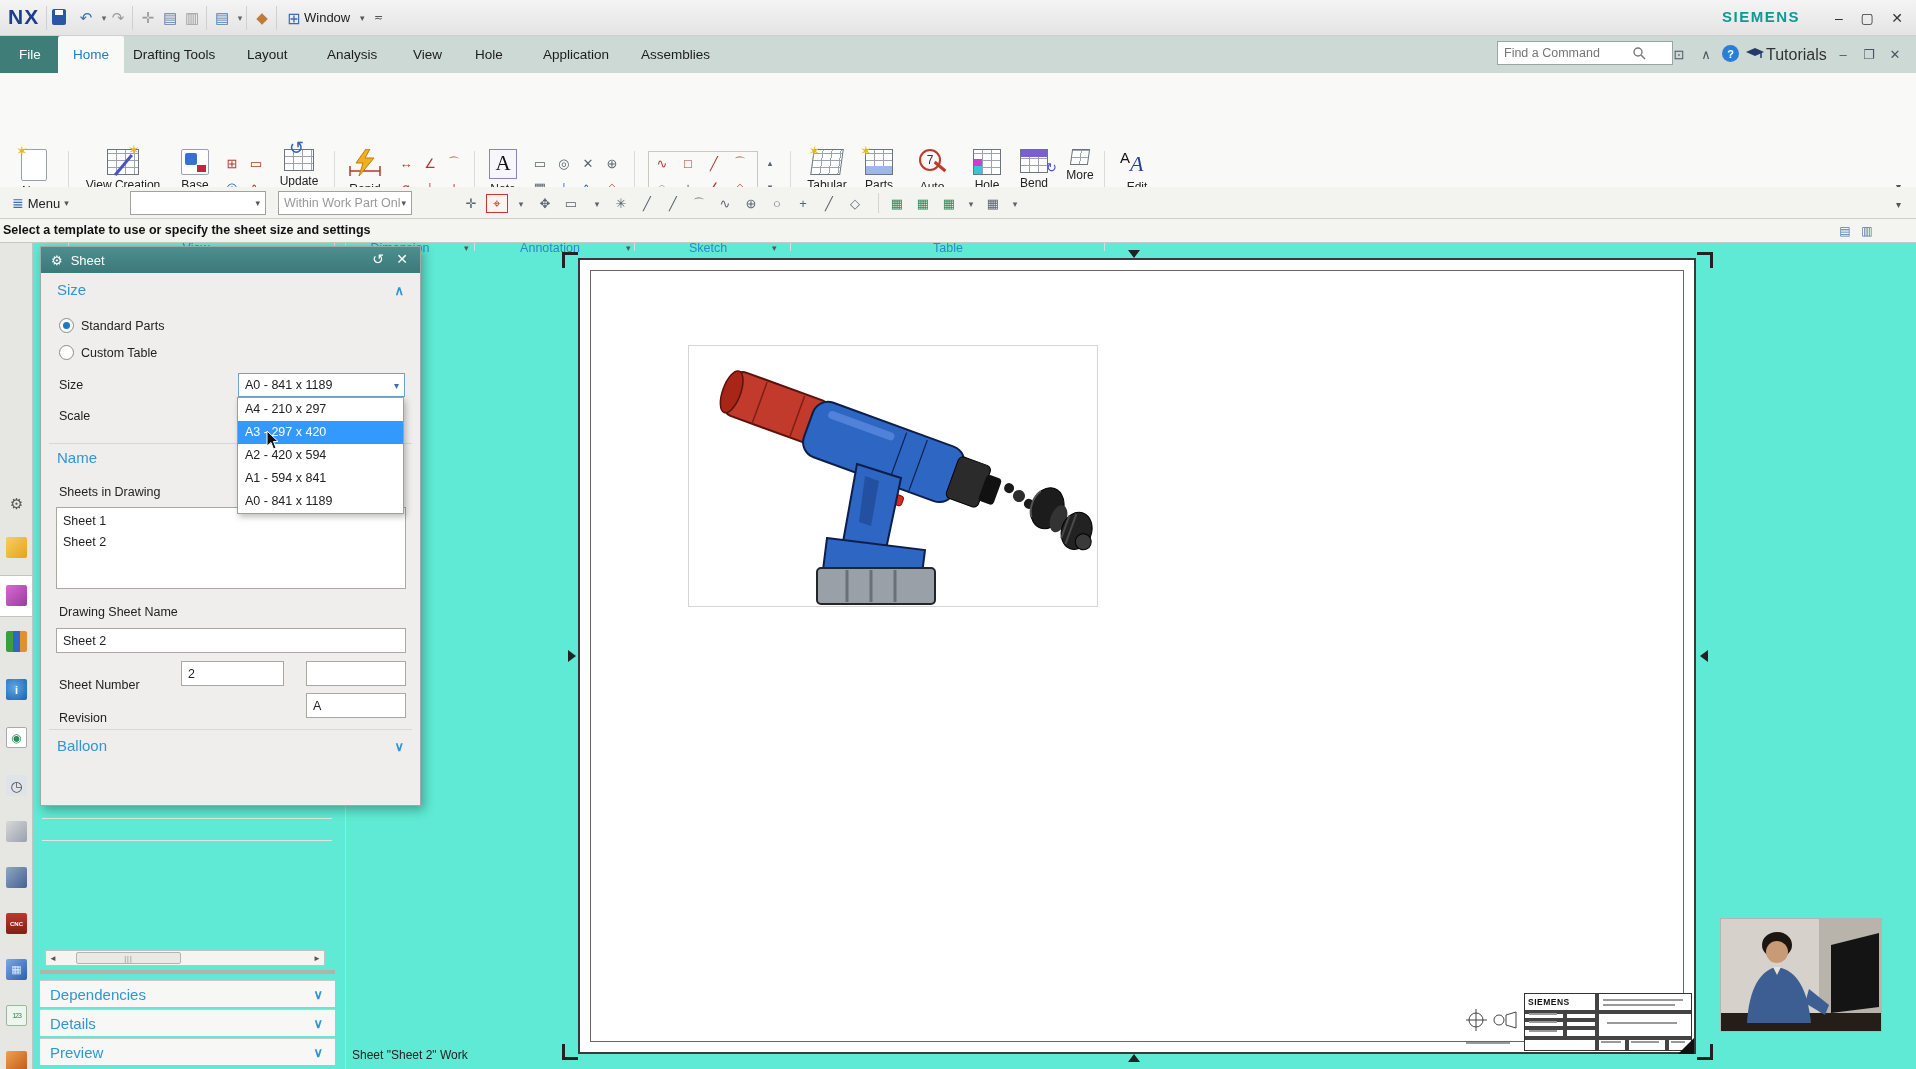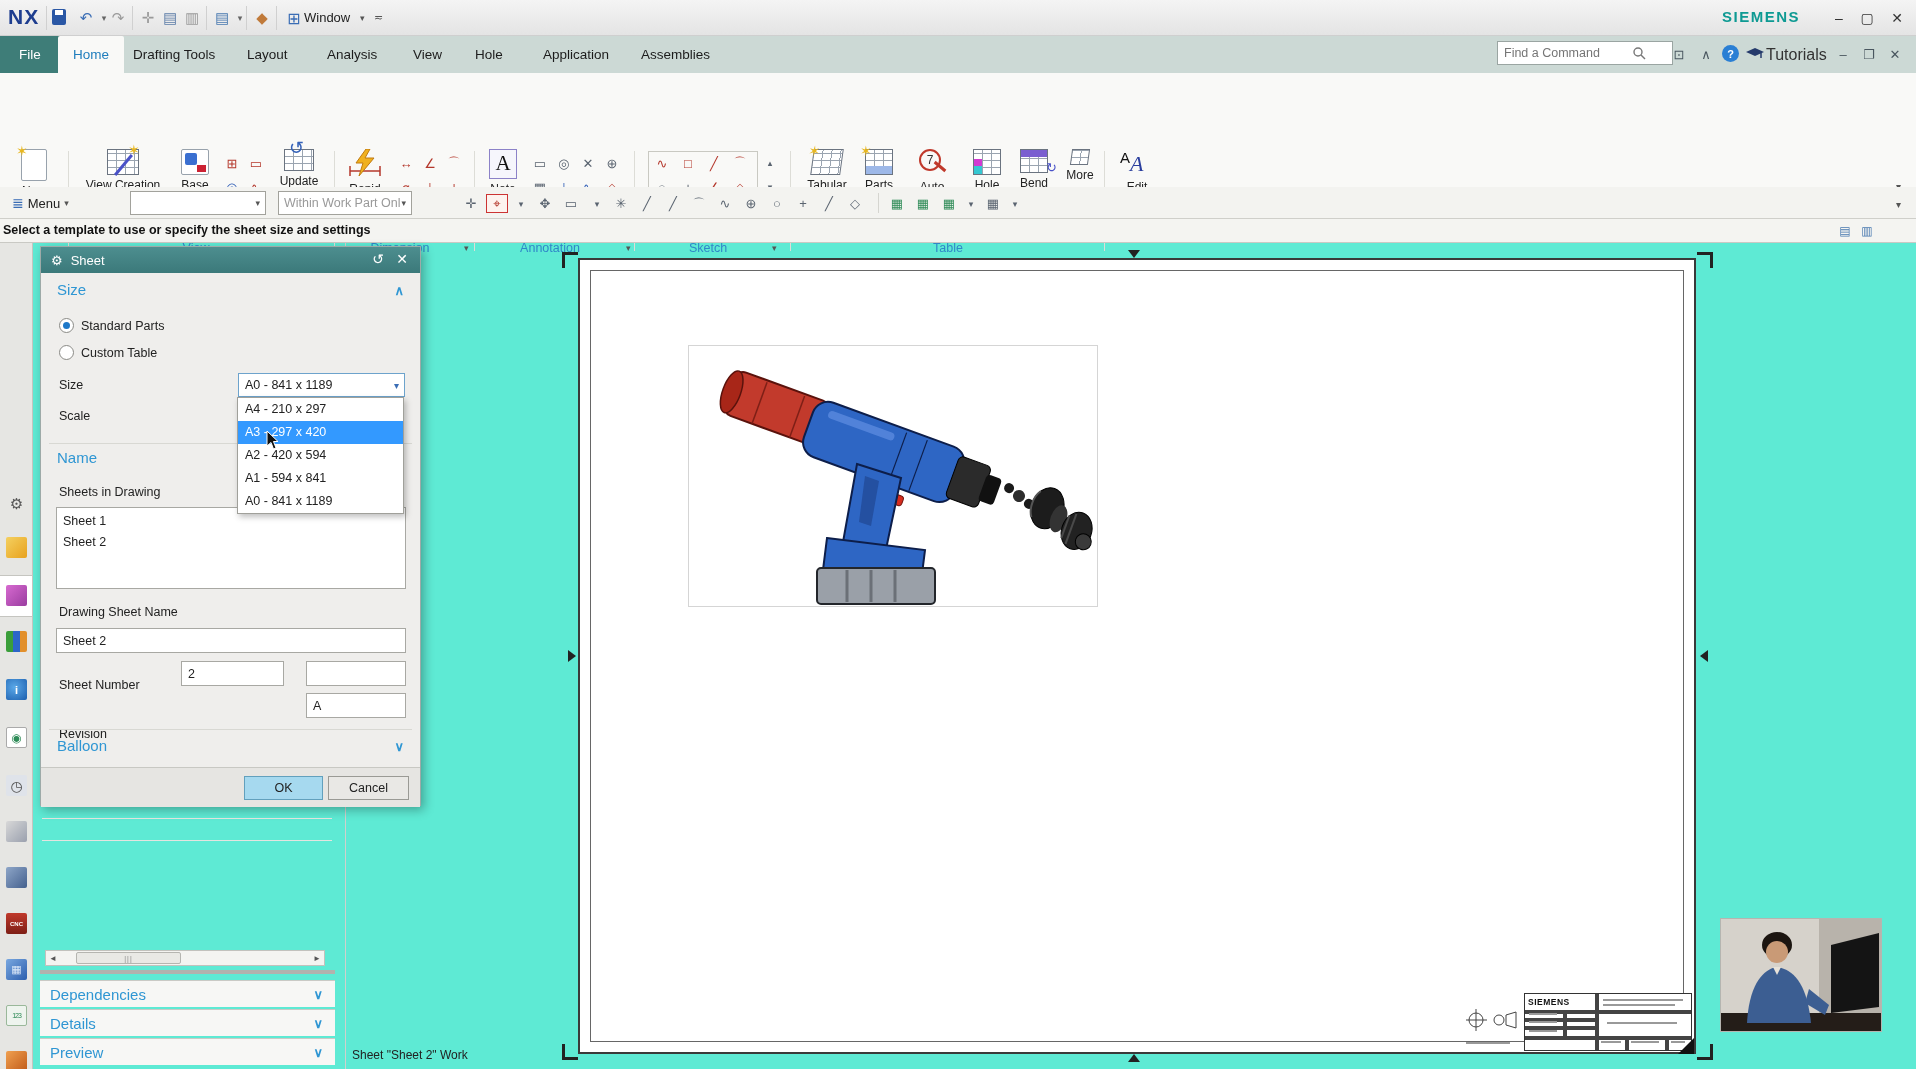--- a/index.html
+++ b/index.html
@@ -562,31 +562,27 @@
     </div>
     <div class="dlab" style="left:18px;top:358px">Drawing Sheet Name</div>
     <div class="dbox" style="left:15px;top:381px;width:350px;height:25px">
         <span>Sheet 2</span>
       </div>
     <div class="dlab" style="left:18px;top:431px">Sheet Number</div>
     <div class="dbox" style="left:140px;top:414px;width:103px;height:25px">
         <span>2</span>
       </div>
     <div class="dbox" style="left:265px;top:414px;width:100px;height:25px"></div>
-    <div class="dlab" style="left:18px;top:480px">Revision</div>
+    <div class="dlab" style="left:18px;top:464px">Revision</div>
     <div class="dbox" style="left:265px;top:446px;width:100px;height:25px">
         <span>A</span>
       </div>
     <div class="dsep" style="top:482px"></div>
     <div class="dsec" style="left:16px;top:490px">Balloon</div>
     <span class="dchev" style="top:492px">∨</span>
-    <div id="btnrow">
-      <div class="dbtn" id="okbtn">OK</div>
-      <div class="dbtn" id="cancelbtn">Cancel</div>
-    </div>
   </div>
 
   <div class="abs" id="sizedd">
     <div class="ddi">A4 - 210 x 297</div>
     <div class="ddi sel">A3 - 297 x 420</div>
     <div class="ddi">A2 - 420 x 594</div>
     <div class="ddi">A1 - 594 x 841</div>
     <div class="ddi">A0 - 841 x 1189</div>
   </div>
   <svg class="abs" id="cursor" width="14" height="20" viewBox="0 0 14 20">

